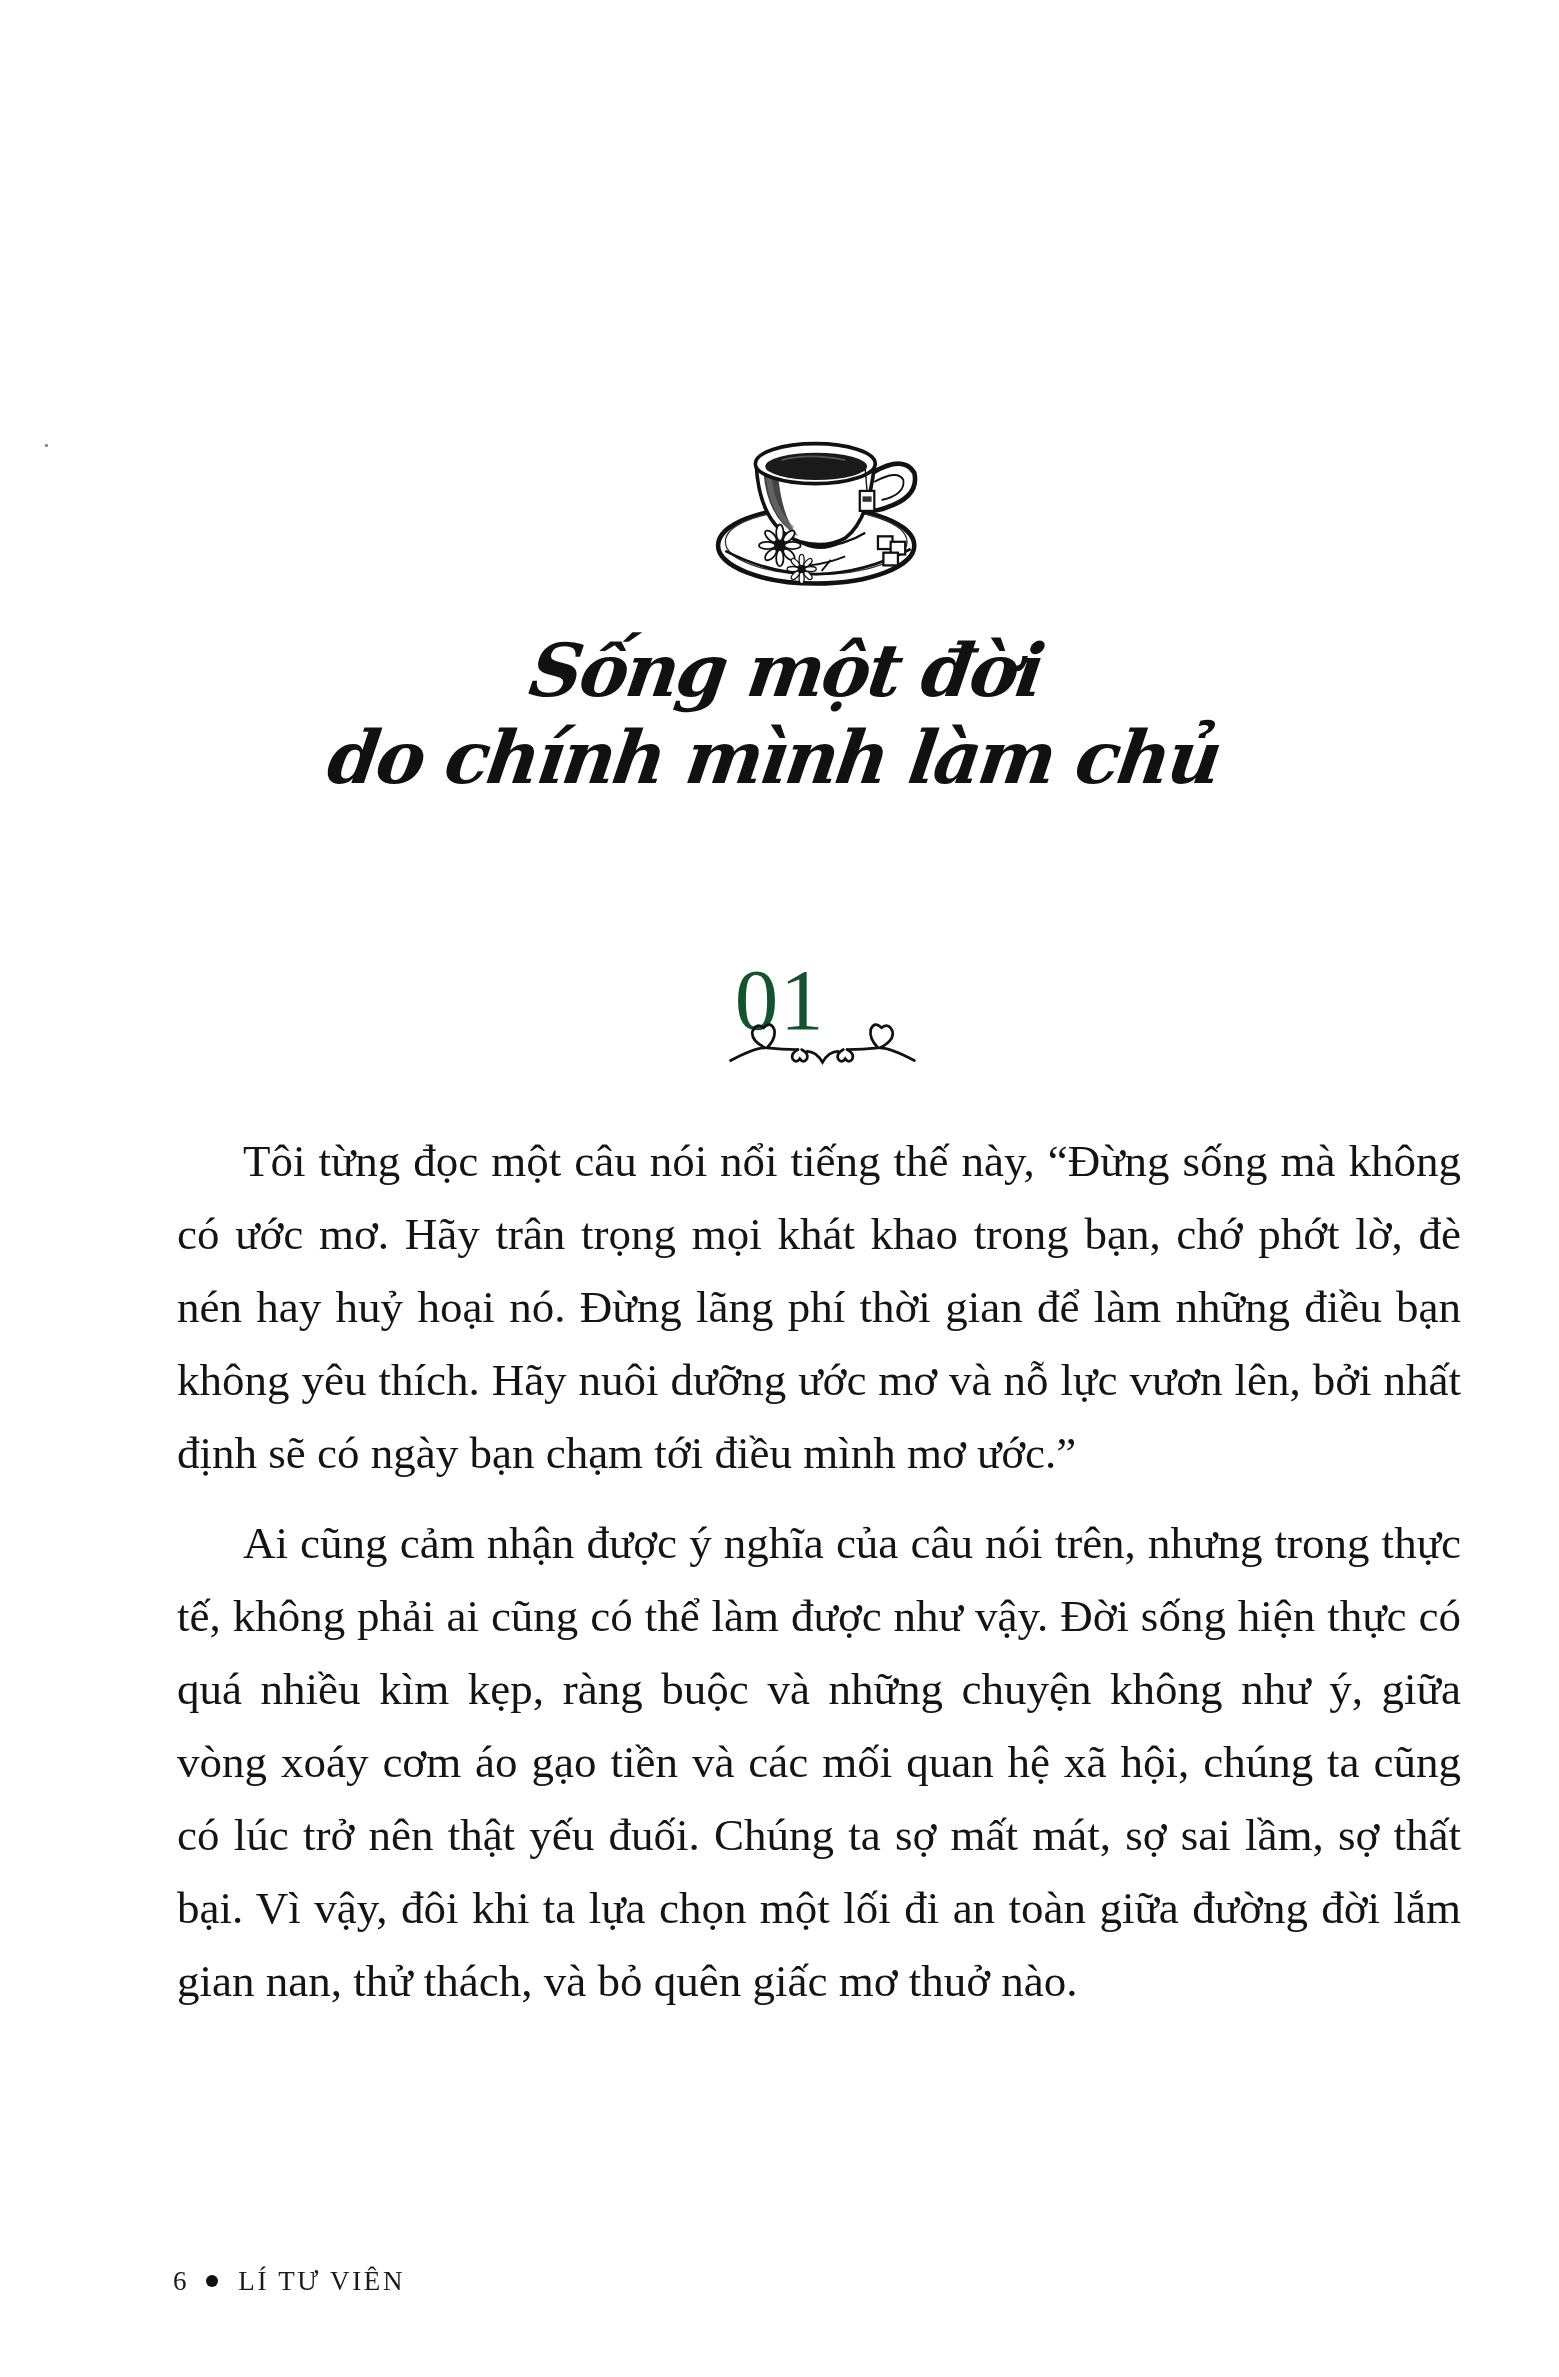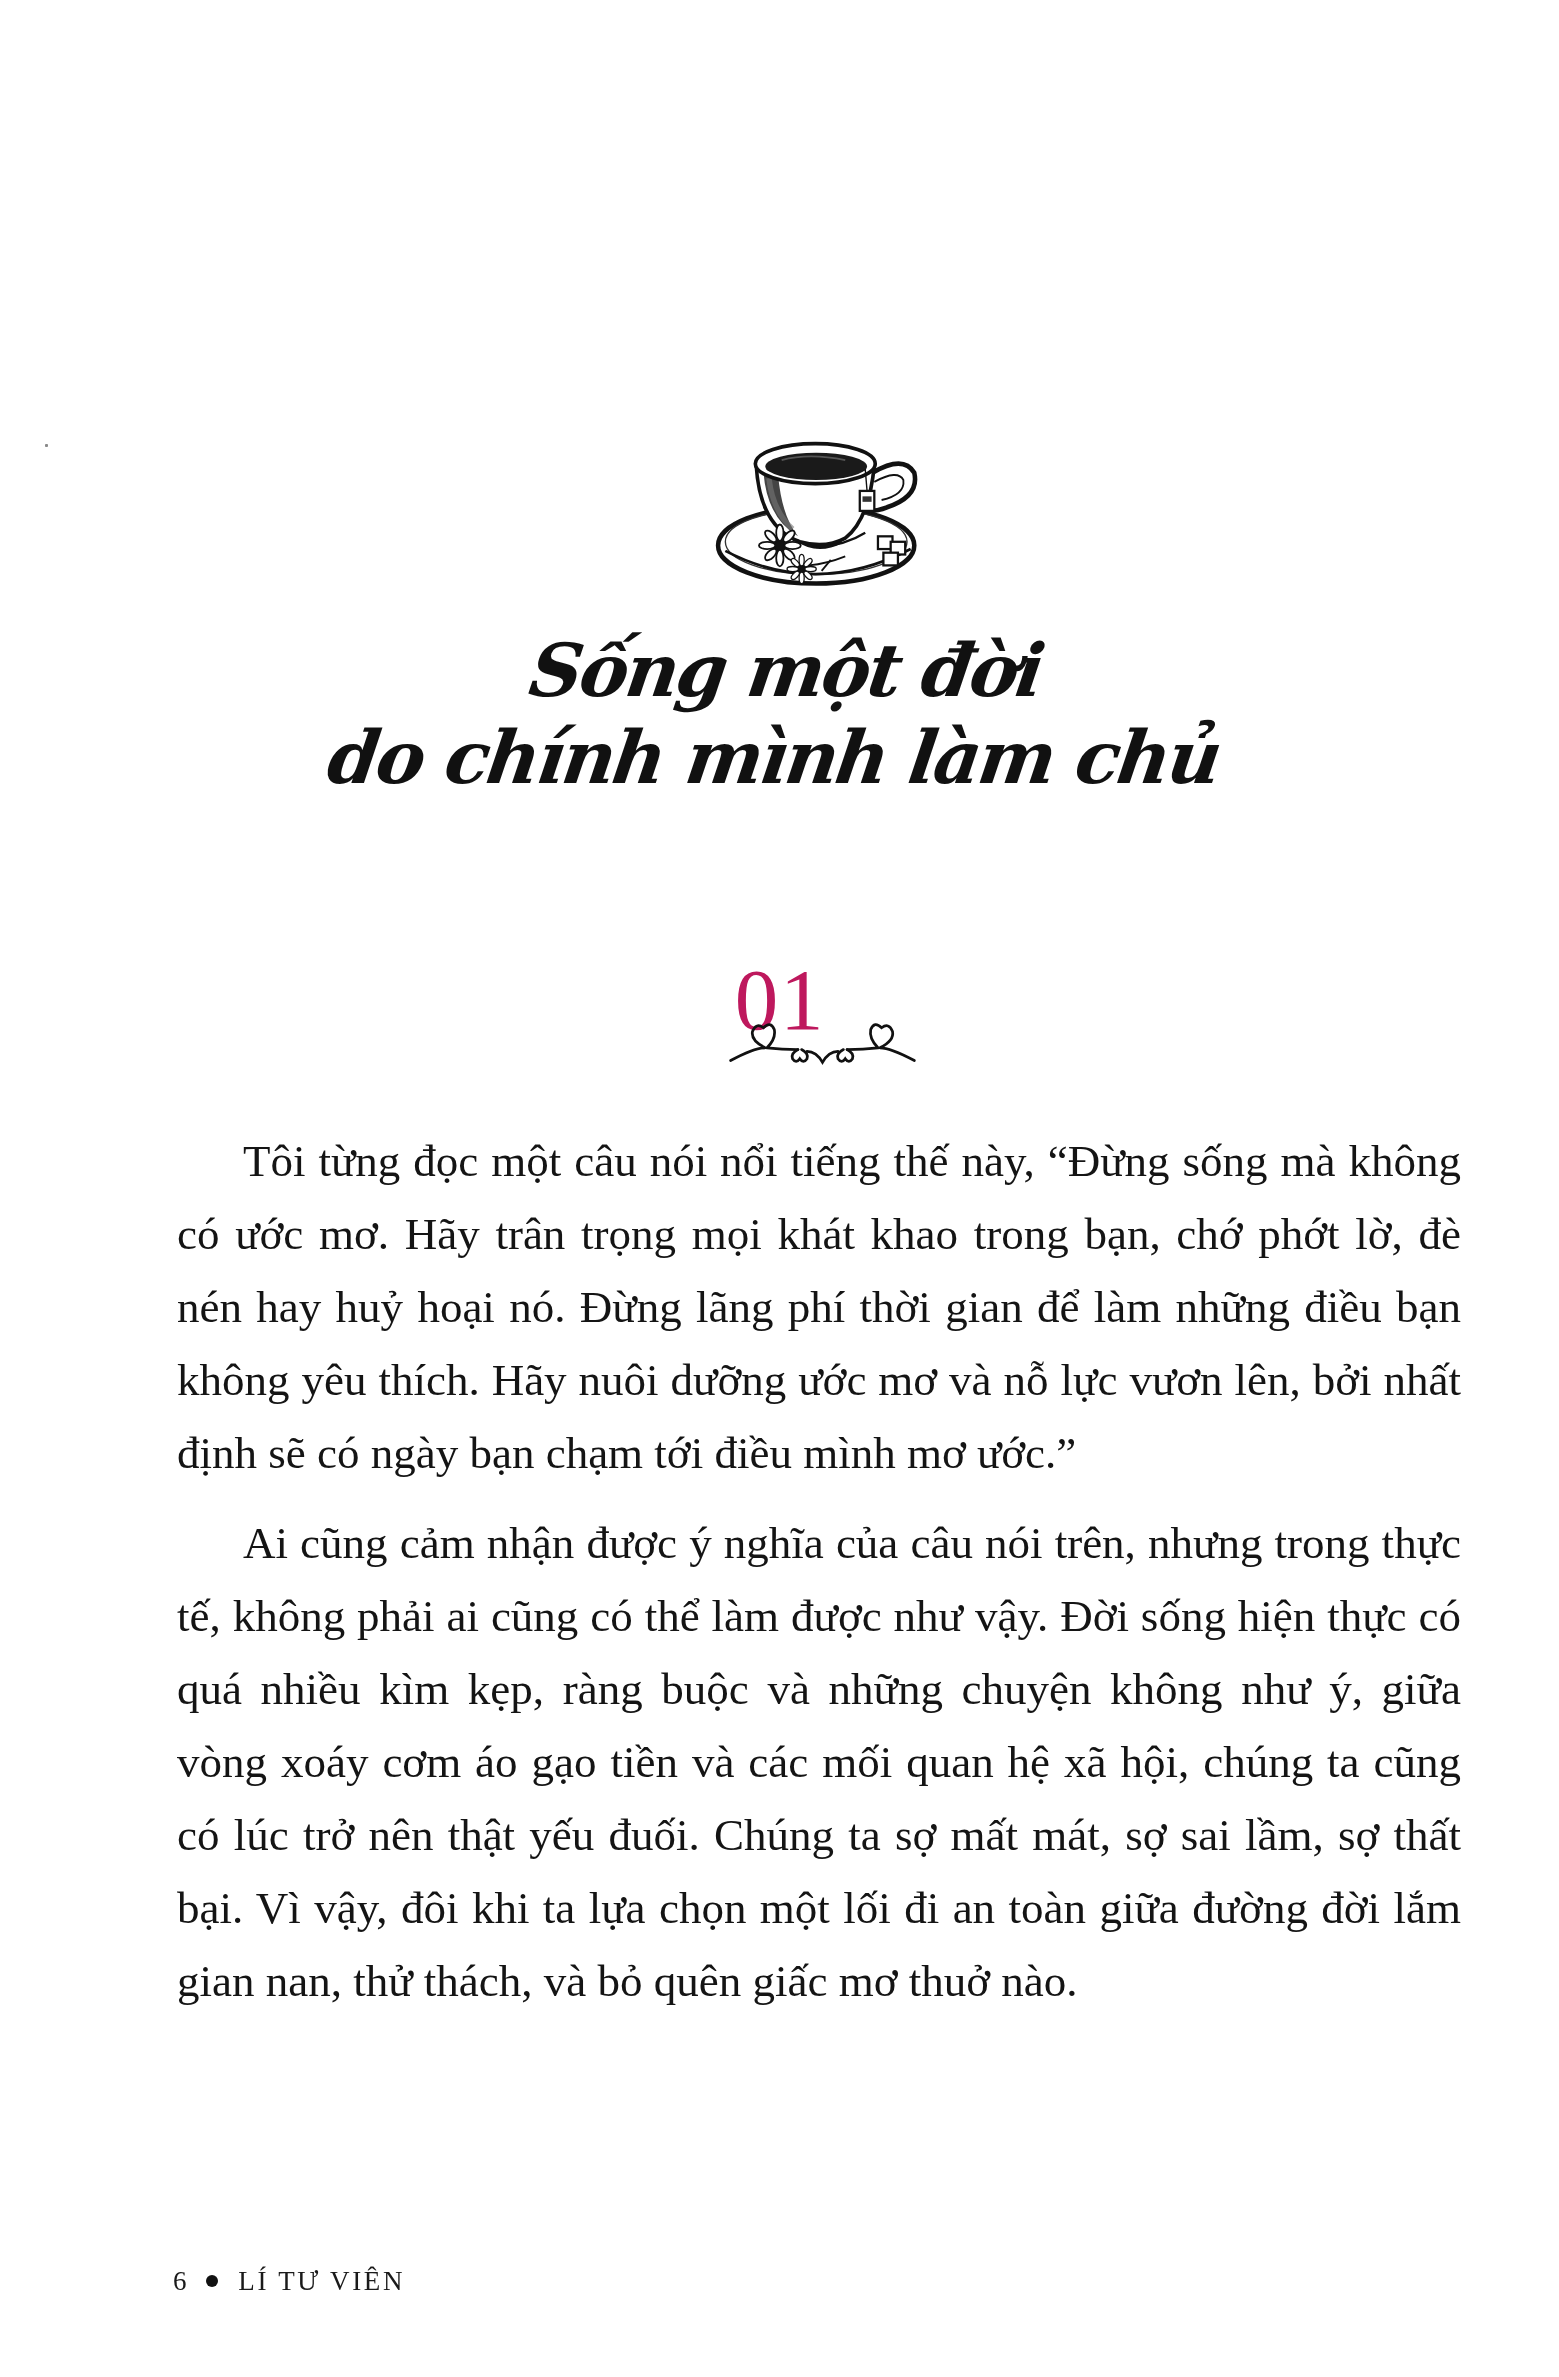--- a/index.html
+++ b/index.html
@@ -59,21 +59,21 @@
       left: 0;
       width: 1560px;
       top: 956px;
       text-align: center;
     }
     .chapter-number {
       display: inline-block;
       font-family: "Liberation Serif", serif;
       font-size: 87px;
       line-height: 87px;
-      color: #be185d;
+      color: #14532d;
       letter-spacing: 1.8px;
     }
     .ornament {
       position: absolute;
       left: 727px;
       top: 1013px;
       width: 191px;
       height: 55px;
     }
     .body-text {

